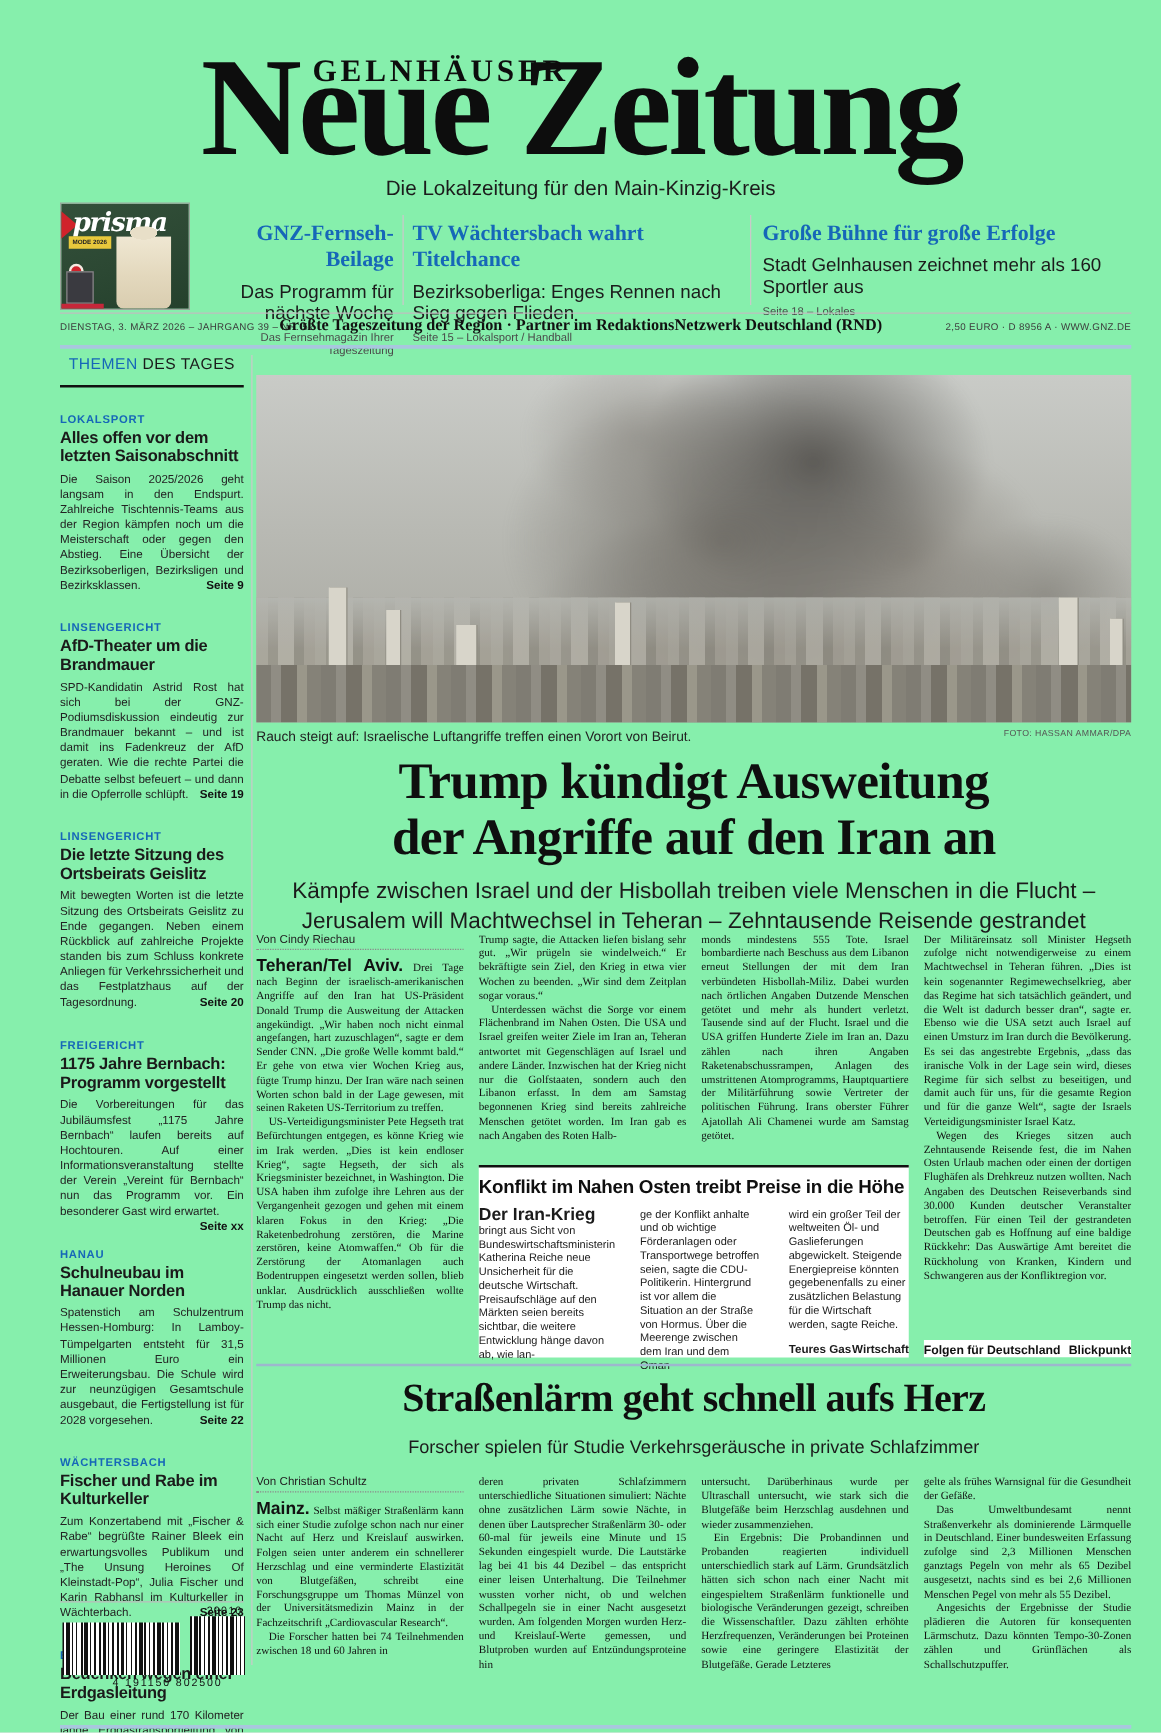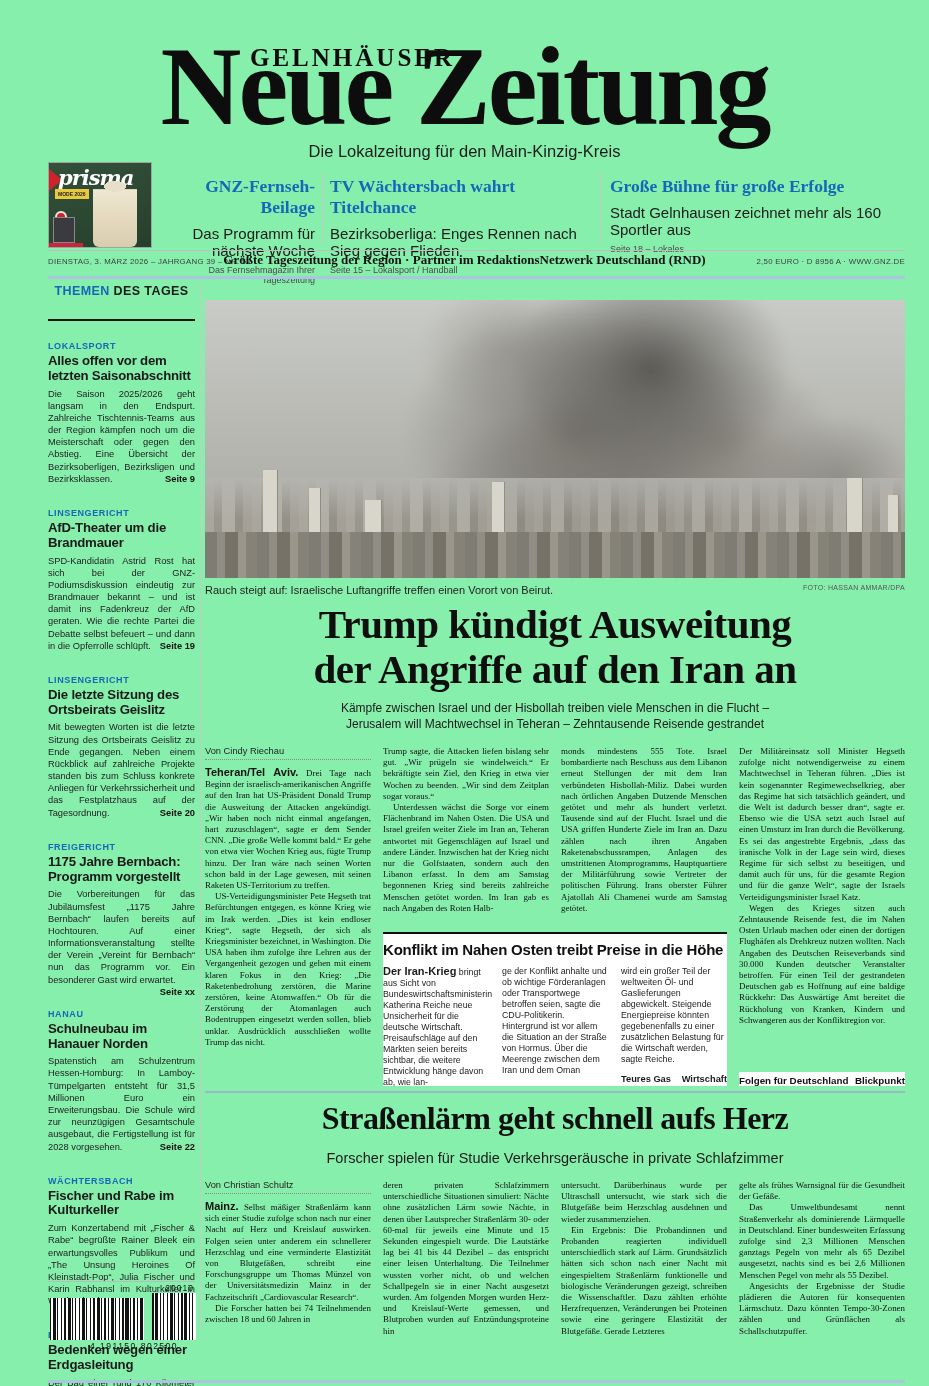--- a/index.html
+++ b/index.html
@@ -52,22 +52,22 @@
   #rule-top { left:48px; top:250px; width:857px; height:1px; background:#bfbfbf; }
   #rule-blue-top { left:48px; top:276px; width:857px; height:3px; background:#a9c6de; }
   #dateline-left { position:absolute; left:48px; top:257px; font-size:7.8px; letter-spacing:.3px; color:#3c3c3c; }
   #dateline-center { position:absolute; left:0; top:252px; width:100%; text-align:center;
     font-family:"Liberation Serif",serif; font-weight:bold; font-size:13px; color:#111; }
   #dateline-right { position:absolute; right:24px; top:257px; font-size:7.8px; letter-spacing:.3px; color:#3c3c3c; }
 
   
   #sidebar { position:absolute; left:48px; top:284px; width:147px; }
   #sidebar-divider { left:201px; top:284px; height:1048px; }
-  #sb-header { font-size:12.5px; font-weight:bold; letter-spacing:.4px; text-align:center;
-    padding-bottom:21px; border-bottom:2px solid #111; margin-bottom:20px; }
+  #sb-header { font-size:12.5px; font-weight:normal; letter-spacing:.4px; text-align:center;
+    padding-bottom:10px; border-bottom:2px solid #111; margin-bottom:20px; }
   #sb-header .blue { color:#1667b8; }
   .sb-item { margin-bottom:23px; }
   .sb-kicker { color:#1667b8; font-weight:bold; font-size:9px; letter-spacing:.6px; margin-bottom:3px; }
   .sb-headline { font-weight:bold; font-size:13.2px; line-height:1.12; margin-bottom:4px; letter-spacing:-.2px; }
   .sb-body { font-size:9.3px; line-height:1.31; text-align:justify; color:#222; }
   .sb-page { float:right; font-weight:bold; color:#111; }
   #sb-rule { left:48px; top:1281px; width:147px; height:1px; background:#bbb; }
   #barcode { position:absolute; left:50px; top:1288px; width:148px; height:64px; font-size:8.5px; color:#111; }
   .bars { position:absolute; background:repeating-linear-gradient(90deg,
      #111 0 1.5px, #fff 1.5px 3px, #111 3px 6px, #fff 6px 7.5px, #111 7.5px 8.5px,
@@ -97,37 +97,37 @@
   .tower { position:absolute; background:#d8d5ca; box-shadow:1px 0 0 #8f8c82; }
 
   
   #caption-row { position:absolute; left:205px; top:584px; width:700px; display:flex; justify-content:space-between; }
   #photo-caption { font-size:11px; color:#222; }
   #photo-credit { font-size:7px; color:#555; letter-spacing:.3px; }
   #main-headline { position:absolute; left:205px; top:602px; width:700px; text-align:center;
     font-family:"Liberation Serif",serif; font-weight:bold; font-size:41px; line-height:1.1;
     letter-spacing:-.5px; color:#0f0f0f; }
   #main-subhead { position:absolute; left:205px; top:700px; width:700px; text-align:center;
-    font-size:12px; line-height:1.35; color:#1b1b1b; }
+    font-size:18px; line-height:1.35; color:#1b1b1b; }
   #article { position:absolute; left:205px; top:746px; width:700px; height:340px; }
   .col { position:absolute; top:0; width:166px; height:340px; overflow:hidden; }
   #col-1 { left:0; } #col-2 { left:178px; height:184px; } #col-3 { left:356px; height:184px; } #col-4 { left:534px; }
   .byline { font-size:9.3px; color:#222; padding-bottom:3px; border-bottom:1px dotted #8a8a8a; margin-bottom:7px; }
   .bp { font-family:"Liberation Serif",serif; font-size:8.9px; line-height:11.2px;
     text-align:justify; hyphens:auto; color:#111; }
   .bp + .bp { text-indent:10px; }
-  .lead { font-family:"Liberation Sans",sans-serif; font-weight:bold; font-size:11px; }
+  .lead { font-family:"Liberation Sans",sans-serif; font-weight:bold; font-size:14px; }
   .tag-row { position:absolute; bottom:0; left:0; width:100%; display:flex; justify-content:space-between;
     font-weight:bold; font-size:9.8px; color:#111; background:#fff; padding-top:3px; }
 
   
   #infobox { position:absolute; left:178px; top:186px; width:344px; height:154px;
     border-top:2px solid #111; padding-top:7px; background:#fff; }
   #infobox-title { font-weight:bold; font-size:15px; letter-spacing:-.2px; margin-bottom:8px; color:#0f0f0f; }
-  #infobox-cols { display:flex; gap:13px; }
+  #infobox-cols { display:flex; gap:23px; }
   .ib-col { width:106px; font-size:8.8px; line-height:11px; color:#1b1b1b; }
   .ib-tags { display:flex; justify-content:space-between; font-weight:bold; font-size:9.3px; margin-top:9px; }
 
   
   #mid-divider { left:205px; top:1091px; width:700px; height:2px; background:#9db7cd; }
   #second-headline { position:absolute; left:205px; top:1100px; width:700px; text-align:center;
     font-family:"Liberation Serif",serif; font-weight:bold; font-size:32px; color:#0f0f0f; letter-spacing:-.5px; }
   #second-subhead { position:absolute; left:205px; top:1150px; width:700px; text-align:center;
     font-size:14.5px; color:#1b1b1b; }
   #article2 { position:absolute; left:205px; top:1180px; width:700px; height:200px; }

